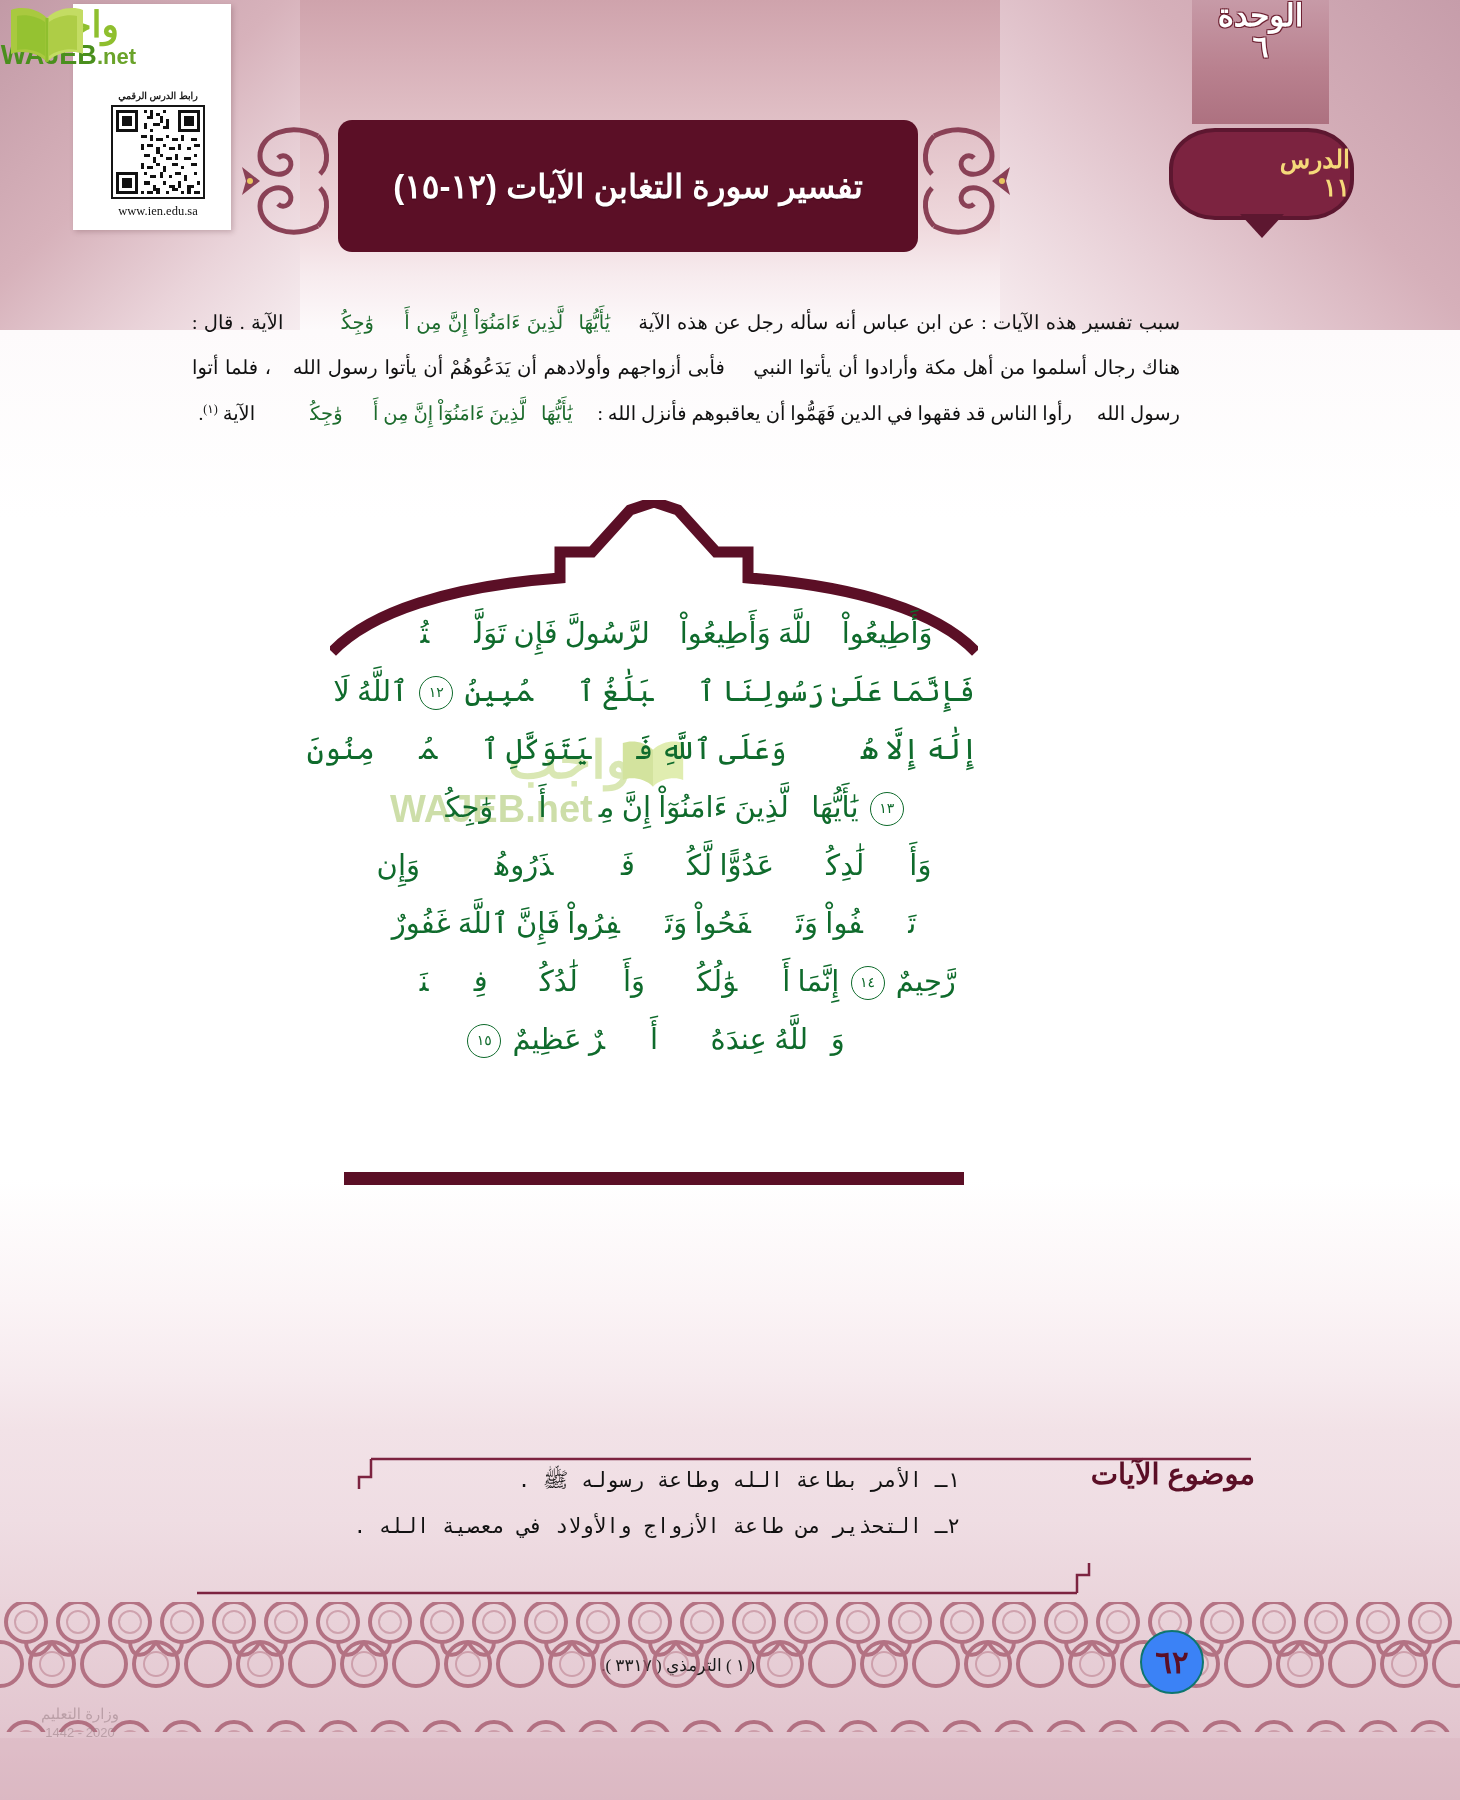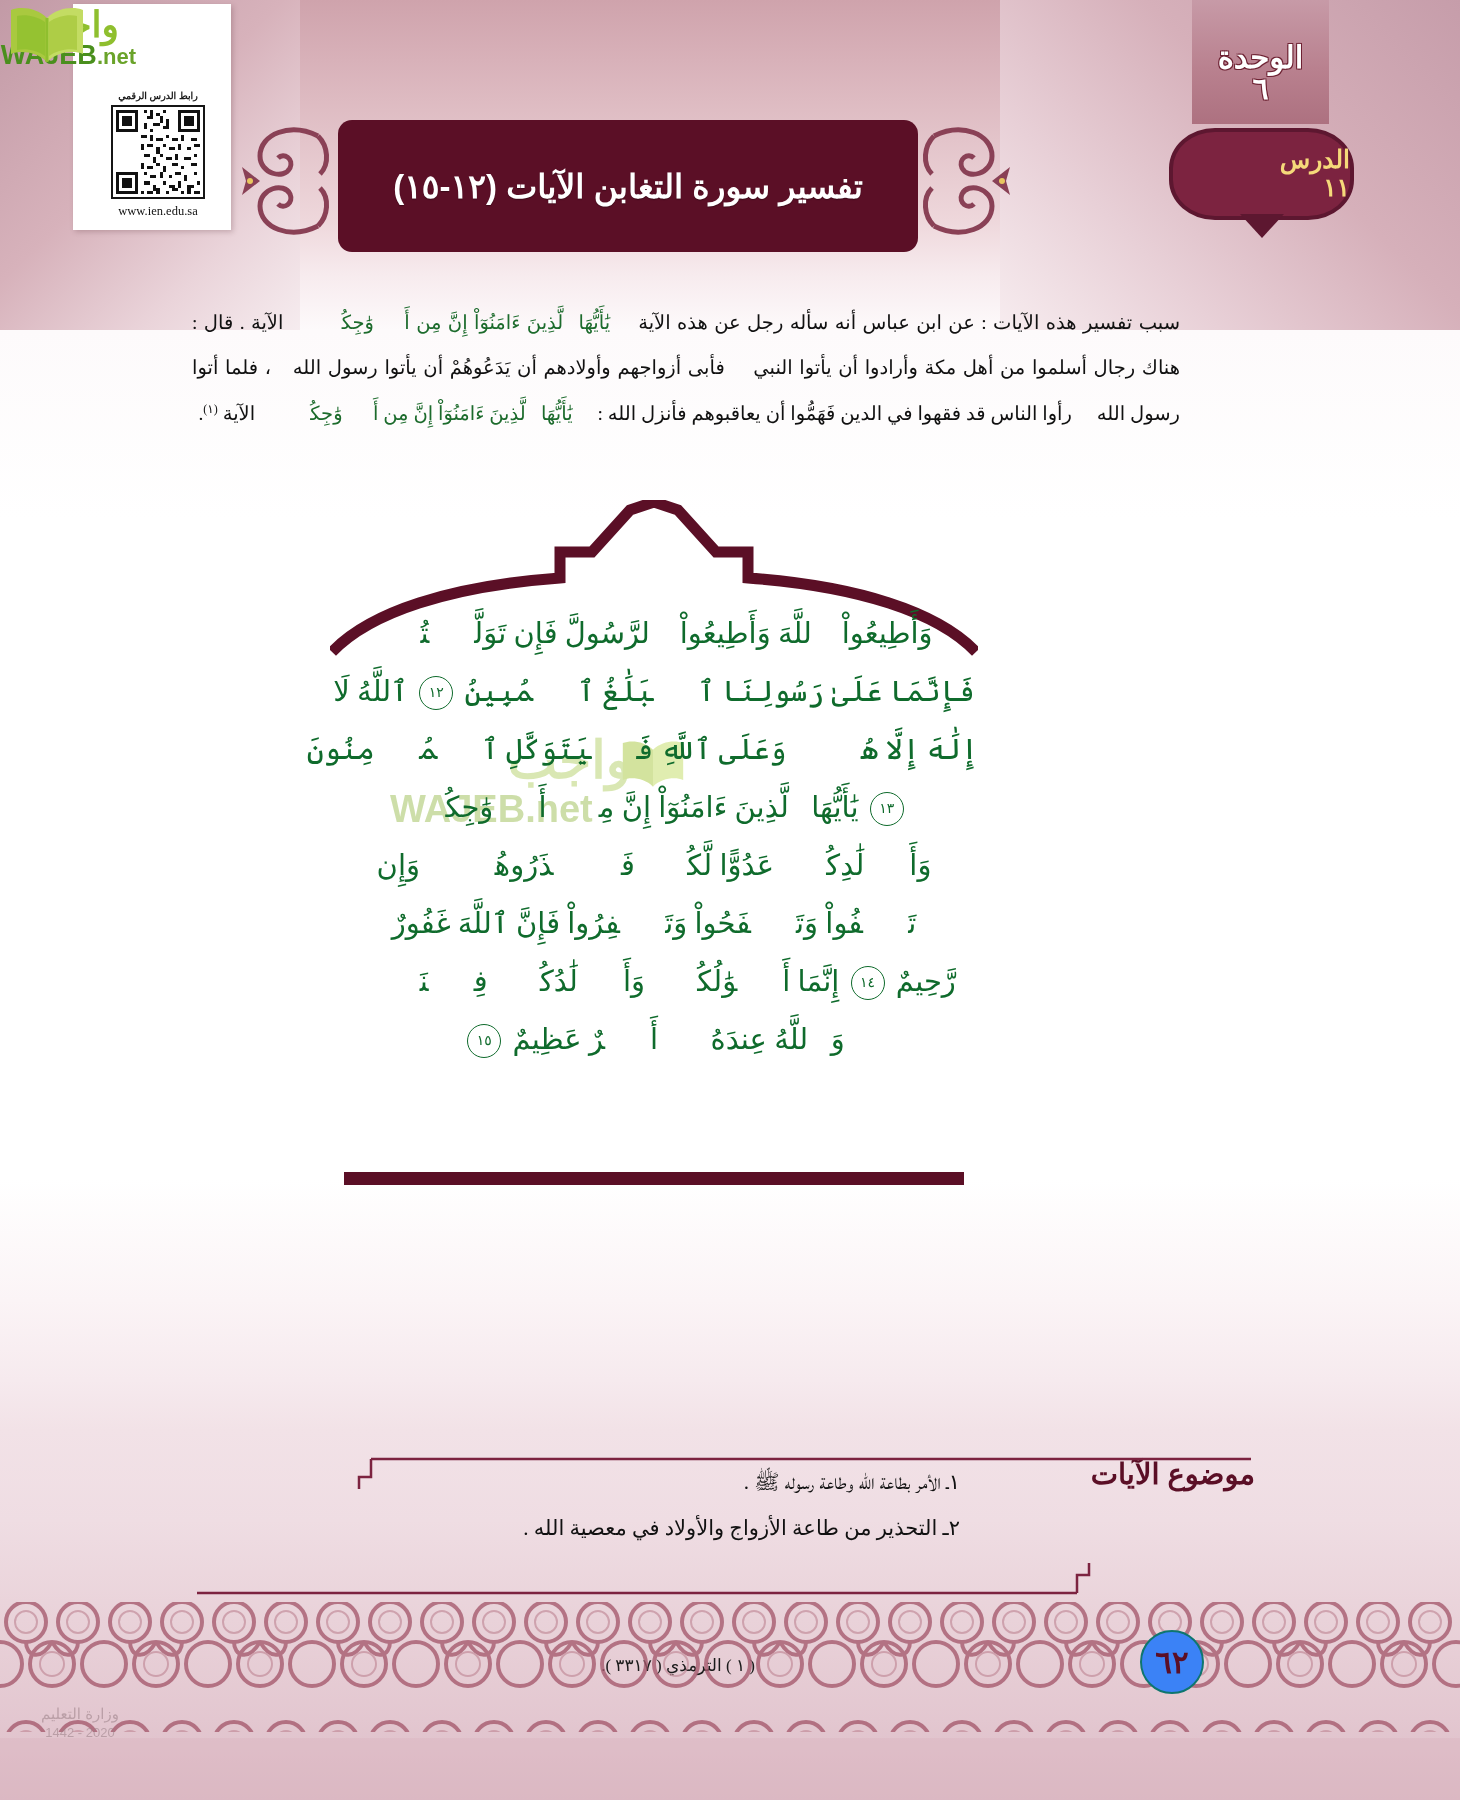--- a/index.html
+++ b/index.html
@@ -58,21 +58,20 @@
     text-align: center;
     z-index: 6;
   }
   .unit-ribbon .u-word {
     display: block;
     font-family: "Liberation Sans", sans-serif;
     font-weight: bold;
     color: #ffffff;
     font-size: 31px;
     line-height: 1.0;
-    padding-top: 42px;
     text-shadow: 1px 1px 0 #6e2233, -1px 1px 0 #6e2233, 1px -1px 0 #6e2233, -1px -1px 0 #6e2233;
   }
   .unit-ribbon .u-num {
     display: block;
     font-family: "Liberation Sans", sans-serif;
     font-weight: bold;
     color: #ffffff;
     font-size: 30px;
     line-height: 1.05;
     text-shadow: 1px 1px 0 #6e2233, -1px 1px 0 #6e2233, 1px -1px 0 #6e2233, -1px -1px 0 #6e2233;
@@ -308,21 +307,21 @@
   .topic-frame {
     position: absolute;
     right: 0; top: 0;
     width: 1062px; height: 142px;
     pointer-events: none;
   }
   .topic-items {
     position: absolute;
     right: 295px; top: 4px;
     width: 700px;
-    font-family: Liberation Serif, serif;
+    font-family: Liberation Mono, monospace;
     font-size: 21px;
     color: #111;
     line-height: 2.2;
     text-align: right;
   }
   .topic-items .ti { display: block; white-space: nowrap; }
 
   
   .footnote {
     position: absolute;

